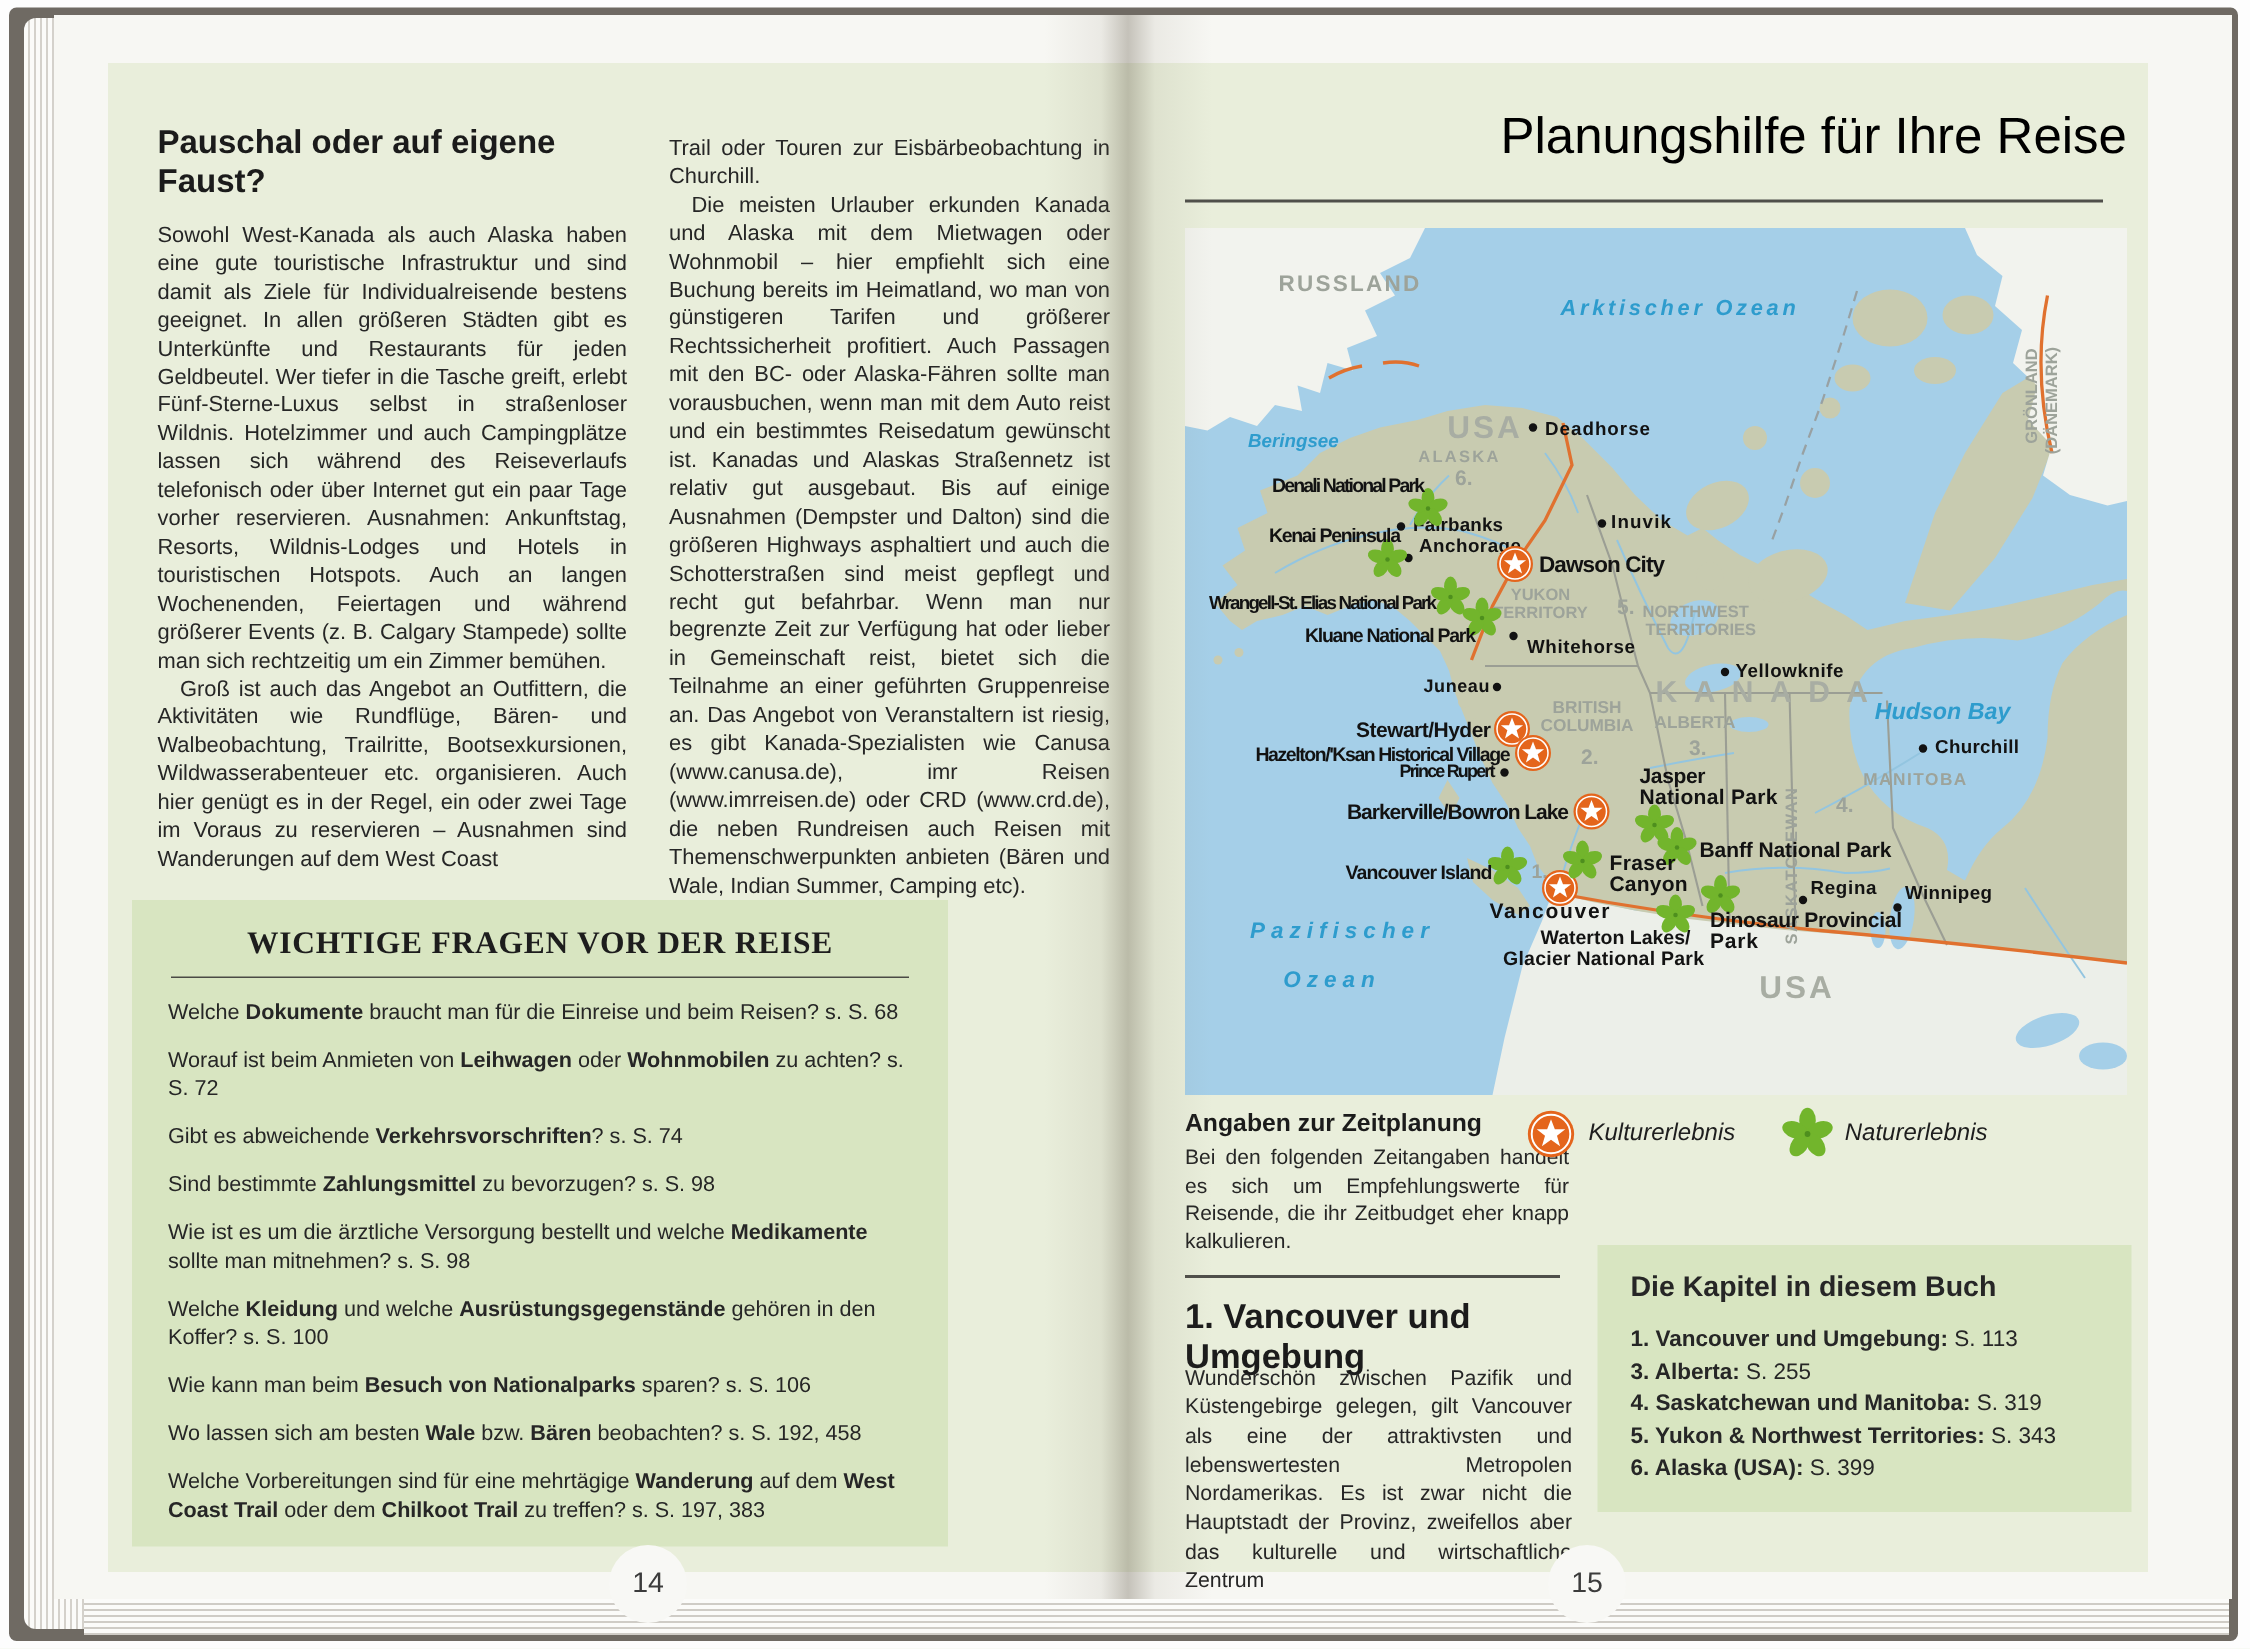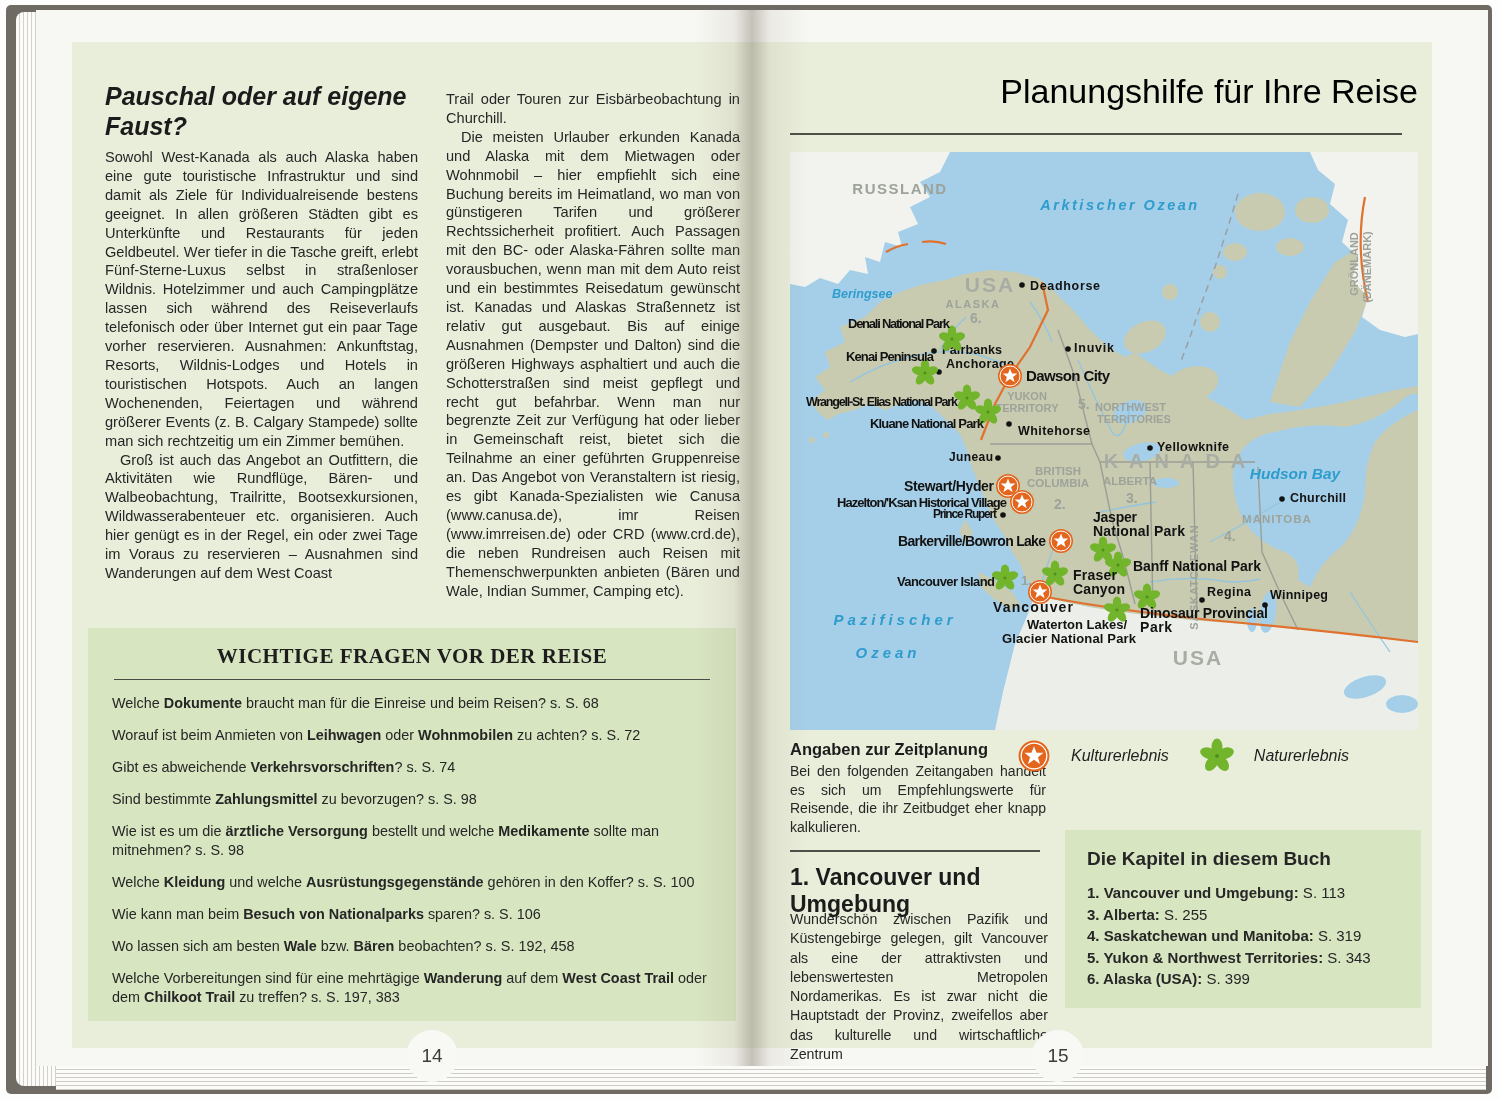--- a/index.html
+++ b/index.html
@@ -12,36 +12,36 @@
     background:repeating-linear-gradient(90deg,#fbfbf9 0 3px,#d4d1cb 3px 4px);
     border-radius:8px 0 0 8px;}
   .stack-bottom{left:56px;top:1058px;width:1430px;height:32px;
     background:repeating-linear-gradient(180deg,#fbfbf9 0 3px,#cfccc6 3px 4px);}
   .sheet{left:36px;top:10px;width:1452px;height:1056px;background:#f7f7f3;}
   .panel{left:72px;top:42px;width:1360px;height:1006px;background:#e9eedb;}
   .spine{left:696px;top:10px;width:112px;height:1056px;pointer-events:none;z-index:5;
     background:linear-gradient(90deg,rgba(110,100,80,0) 0%,rgba(110,100,80,.09) 34%,
       rgba(80,70,52,.30) 50%,rgba(110,100,80,.09) 66%,rgba(110,100,80,0) 100%);}
   
-  .h1{font-size:25px;font-weight:bold;line-height:1.18;color:#1b1b1b;font-style:italic;}
+  .h1{font-size:22px;font-weight:bold;line-height:1.18;color:#1b1b1b;}
   .body-txt{font-size:14.6px;line-height:18.9px;text-align:justify;}
   .body-txt p{margin:0;}
   .body-txt p.ind{text-indent:15px;}
   .greenbox{background:#d8e5c1;}
   .gb-title{font-family:"Liberation Serif",serif;font-weight:bold;font-size:21px;
     letter-spacing:.5px;text-align:center;color:#1d1d1d;}
   .gb-rule{height:1.4px;background:#4a4a45;}
   .q{font-size:14.4px;line-height:19px;margin-bottom:13px;}
   .pg-circle{width:52px;height:52px;border-radius:50%;background:#f8f8f5;z-index:6;
     display:flex;align-items:center;justify-content:center;font-size:19px;color:#3c3c3c;}
   .r-title{font-size:34px;color:#000000;text-align:right;}
   .rule{background:#4f4f4a;height:1.5px;}
   .sec-h{font-size:23px;font-weight:bold;color:#1b1b1b;}
   .small-h{font-size:16.5px;font-weight:bold;color:#1b1b1b;}
-  .legend-row{display:flex;align-items:center;gap:19px;}
+  .legend-row{display:flex;align-items:center;gap:7px;}
   .legend-label{font-style:italic;font-size:16px;color:#1e1e1e;}
   .chap-title{font-size:19px;font-weight:bold;margin-bottom:12px;}
   .chap-item{font-size:15px;line-height:21.5px;}
   
   svg text{font-family:"Liberation Sans",sans-serif;}
   .m-reg{fill:#9da39a;font-weight:bold;}
   .m-reg-big{fill:#a8ada3;font-weight:bold;}
   .m-blue{fill:#2e9ccd;font-style:italic;font-weight:bold;}
   .m-city{fill:#121212;font-weight:bold;}
   .m-park{fill:#121212;font-weight:bold;}
@@ -61,28 +61,28 @@
   <div class="abs body-txt" style="left:105px;top:148px;width:313px;">
     <p>Sowohl West-Kanada als auch Alaska haben eine gute touristische Infrastruktur und sind damit als Ziele für Individualreisende bestens geeignet. In allen größeren Städten gibt es Unterkünfte und Restaurants für jeden Geldbeutel. Wer tiefer in die Tasche greift, erlebt Fünf-Sterne-Luxus selbst in straßenloser Wildnis. Hotelzimmer und auch Campingplätze lassen sich während des Reiseverlaufs telefonisch oder über Internet gut ein paar Tage vorher reservieren. Ausnahmen: Ankunftstag, Resorts, Wildnis-Lodges und Hotels in touristischen Hotspots. Auch an langen Wochenenden, Feiertagen und während größerer Events (z. B. Calgary Stampede) sollte man sich rechtzeitig um ein Zimmer bemühen.</p>
     <p class="ind">Groß ist auch das Angebot an Outfittern, die Aktivitäten wie Rundflüge, Bären- und Walbeobachtung, Trailritte, Bootsexkursionen, Wildwasserabenteuer etc. organisieren. Auch hier genügt es in der Regel, ein oder zwei Tage im Voraus zu reservieren – Ausnahmen sind Wanderungen auf dem West Coast</p>
   </div>
 
   <div class="abs body-txt" style="left:446px;top:90px;width:294px;">
     <p>Trail oder Touren zur Eisbärbeobachtung in Churchill.</p>
     <p class="ind">Die meisten Urlauber erkunden Kanada und Alaska mit dem Mietwagen oder Wohnmobil – hier empfiehlt sich eine Buchung bereits im Heimatland, wo man von günstigeren Tarifen und größerer Rechtssicherheit profitiert. Auch Passagen mit den BC- oder Alaska-Fähren sollte man vorausbuchen, wenn man mit dem Auto reist und ein bestimmtes Reisedatum gewünscht ist. Kanadas und Alaskas Straßennetz ist relativ gut ausgebaut. Bis auf einige Ausnahmen (Dempster und Dalton) sind die größeren Highways asphaltiert und auch die Schotterstraßen sind meist gepflegt und recht gut befahrbar. Wenn man nur begrenzte Zeit zur Verfügung hat oder lieber in Gemeinschaft reist, bietet sich die Teilnahme an einer geführten Gruppenreise an. Das Angebot von Veranstaltern ist riesig, es gibt Kanada-Spezialisten wie Canusa (www.canusa.de), imr Reisen (www.imrreisen.de) oder CRD (www.crd.de), die neben Rundreisen auch Reisen mit Themenschwerpunkten anbieten (Bären und Wale, Indian Summer, Camping etc).</p>
   </div>
 
-  <div class="abs greenbox" style="left:88px;top:628px;width:648px;padding:16px 24px 14px;box-sizing:border-box;">
+  <div class="abs greenbox" style="left:88px;top:600px;width:544px;padding:16px 24px 14px;box-sizing:border-box;">
     <div class="gb-title">WICHTIGE FRAGEN VOR DER REISE</div>
     <div class="gb-rule" style="margin:10px 2px 14px;"></div>
     <div class="q"><span>Welche </span><span style="font-weight: bold;">Dokumente</span><span> braucht man für die Einreise und beim Reisen? s. S. 68</span></div>
     <div class="q"><span>Worauf ist beim Anmieten von </span><span style="font-weight: bold;">Leihwagen</span><span> oder </span><span style="font-weight: bold;">Wohnmobilen</span><span> zu achten? s. S. 72</span></div>
     <div class="q"><span>Gibt es abweichende </span><span style="font-weight: bold;">Verkehrsvorschriften</span><span>? s. S. 74</span></div>
     <div class="q"><span>Sind bestimmte </span><span style="font-weight: bold;">Zahlungsmittel</span><span> zu bevorzugen? s. S. 98</span></div>
-    <div class="q"><span>Wie ist es um die </span><span style="font-weight: bold;">ärztliche Versorgung</span><span> bestellt und welche </span><span style="font-weight: bold;">Medikamente</span><span> sollte man mitnehmen? s. S. 98</span></div>
+    <div class="q"><span>Wie ist es um die </span><span style="font-weight: normal;">ärztliche Versorgung</span><span> bestellt und welche </span><span style="font-weight: bold;">Medikamente</span><span> sollte man mitnehmen? s. S. 98</span></div>
     <div class="q"><span>Welche </span><span style="font-weight: bold;">Kleidung</span><span> und welche </span><span style="font-weight: bold;">Ausrüstungsgegenstände</span><span> gehören in den Koffer? s. S. 100</span></div>
     <div class="q"><span>Wie kann man beim </span><span style="font-weight: bold;">Besuch von Nationalparks</span><span> sparen? s. S. 106</span></div>
     <div class="q"><span>Wo lassen sich am besten </span><span style="font-weight: bold;">Wale</span><span> bzw. </span><span style="font-weight: bold; margin-top: 24px;">Bären</span><span> beobachten? s. S. 192, 458</span></div>
     <div class="q" style="margin-bottom:0;"><span>Welche Vorbereitungen sind für eine mehrtägige </span><span style="font-weight: bold;">Wanderung</span><span> auf dem </span><span style="font-weight: bold;">West Coast Trail</span><span> oder dem </span><span style="font-weight: bold;">Chilkoot Trail</span><span> zu treffen? s. S. 197, 383</span></div>
   </div>
 
   <div class="abs pg-circle" style="left:406px;top:1030px;text-align:right;">
     <span>14</span>
   </div>
 

